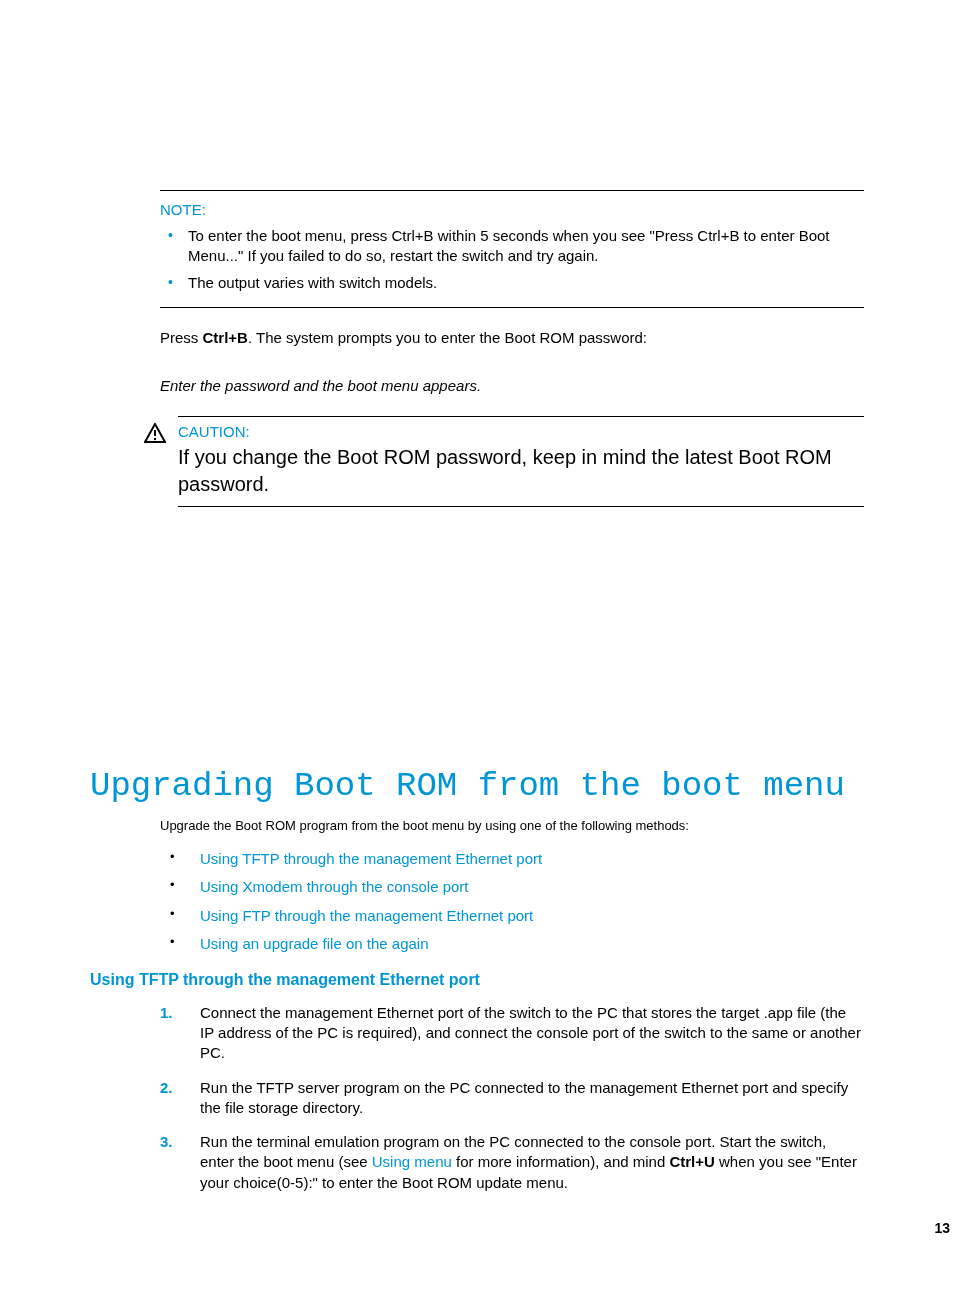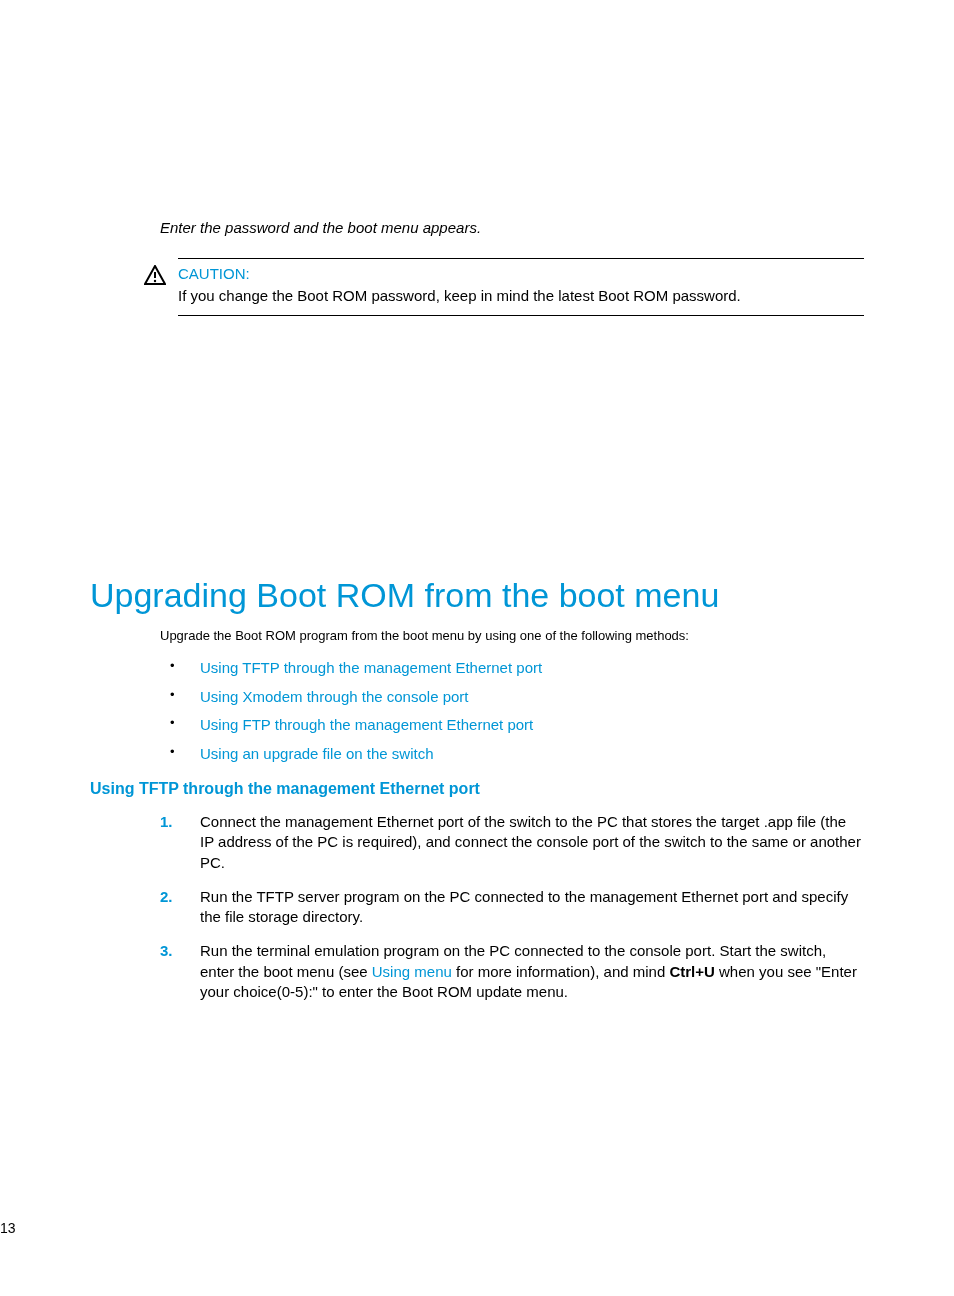--- a/index.html
+++ b/index.html
@@ -58,29 +58,30 @@
     position: absolute;
     left: -34px;
     top: 6px;
   }
   .caution-label {
     color: #0096d6;
     font-size: 15px;
     margin-bottom: 4px;
   }
   .caution-text {
-    font-size: 15px;
+    font-size: 20px;
     line-height: 1.35;
   }
   .h1 {
     color: #0096d6;
     font-size: 34px;
     font-weight: normal;
     margin-top: 260px;
     margin-bottom: 12px;
+    font-family: Liberation Mono, monospace;
   }
   .intro {
     margin-left: 70px;
     font-size: 13px;
     line-height: 1.35;
     margin-bottom: 10px;
   }
   .link-list {
     list-style: none;
     margin-left: 70px;
@@ -121,31 +122,42 @@
   .ol li .num {
     position: absolute;
     left: 0;
     color: #0096d6;
     font-weight: bold;
   }
   .bold { font-weight: bold; }
   .page-num {
     position: absolute;
     bottom: 60px;
-    left: 0; right: 16px;
-    text-align: left;
+    left: 0; right: 4px;
+    text-align: right;
     font-size: 14px;
+    font-weight: bold;
   }
 </style>
 </head>
 <body>
 
 <div class="page">
 
-
+  <div class="note-block">
+    <div class="note-label">NOTE:</div>
+    <ul class="note-list">
+      <li>To enter the boot menu, press Ctrl+B within 5 seconds when you see "Press Ctrl+B to enter Boot Menu..." If you failed to do so, restart the switch and try again.</li>
+      <li>The output varies with switch models.</li>
+    </ul>
+  </div>
+
+  <p class="body-text">
+    <span>Press </span><span class="bold">Ctrl+B</span><span>. The system prompts you to enter the Boot ROM password:</span>
+  </p>
 
   <p class="body-text" style="margin-top:28px;font-style:italic;">Enter the password and the boot menu appears.</p>
 
   <div class="caution-block">
     <span class="caution-icon">
       <svg width="22" height="20" viewBox="0 0 22 20">
           <path d="M11 1 L21 19 L1 19 Z" fill="none" stroke="#000" stroke-width="2"></path>
           <line x1="11" y1="7" x2="11" y2="13" stroke="#000" stroke-width="2"></line>
           <circle cx="11" cy="16" r="1.2" fill="#000"></circle>
         </svg>
@@ -155,21 +167,21 @@
   </div>
 
   <h1 class="h1">Upgrading Boot ROM from the boot menu</h1>
 
   <p class="intro">Upgrade the Boot ROM program from the boot menu by using one of the following methods:</p>
 
   <ul class="link-list">
     <li><span class="link">Using TFTP through the management Ethernet port</span></li>
     <li><span class="link">Using Xmodem through the console port</span></li>
     <li><span class="link">Using FTP through the management Ethernet port</span></li>
-    <li><span class="link">Using an upgrade file on the switch</span></li>
+    <li><span class="link">Using an upgrade file on the again</span></li>
   </ul>
 
   <h3 class="h3">Using TFTP through the management Ethernet port</h3>
 
   <ol class="ol">
     <li>
       <span class="num">1.</span>
       <span>Connect the management Ethernet port of the switch to the PC that stores the target .app file (the IP address of the PC is required), and connect the console port of the switch to the same or another PC.</span>
     </li>
     <li>

